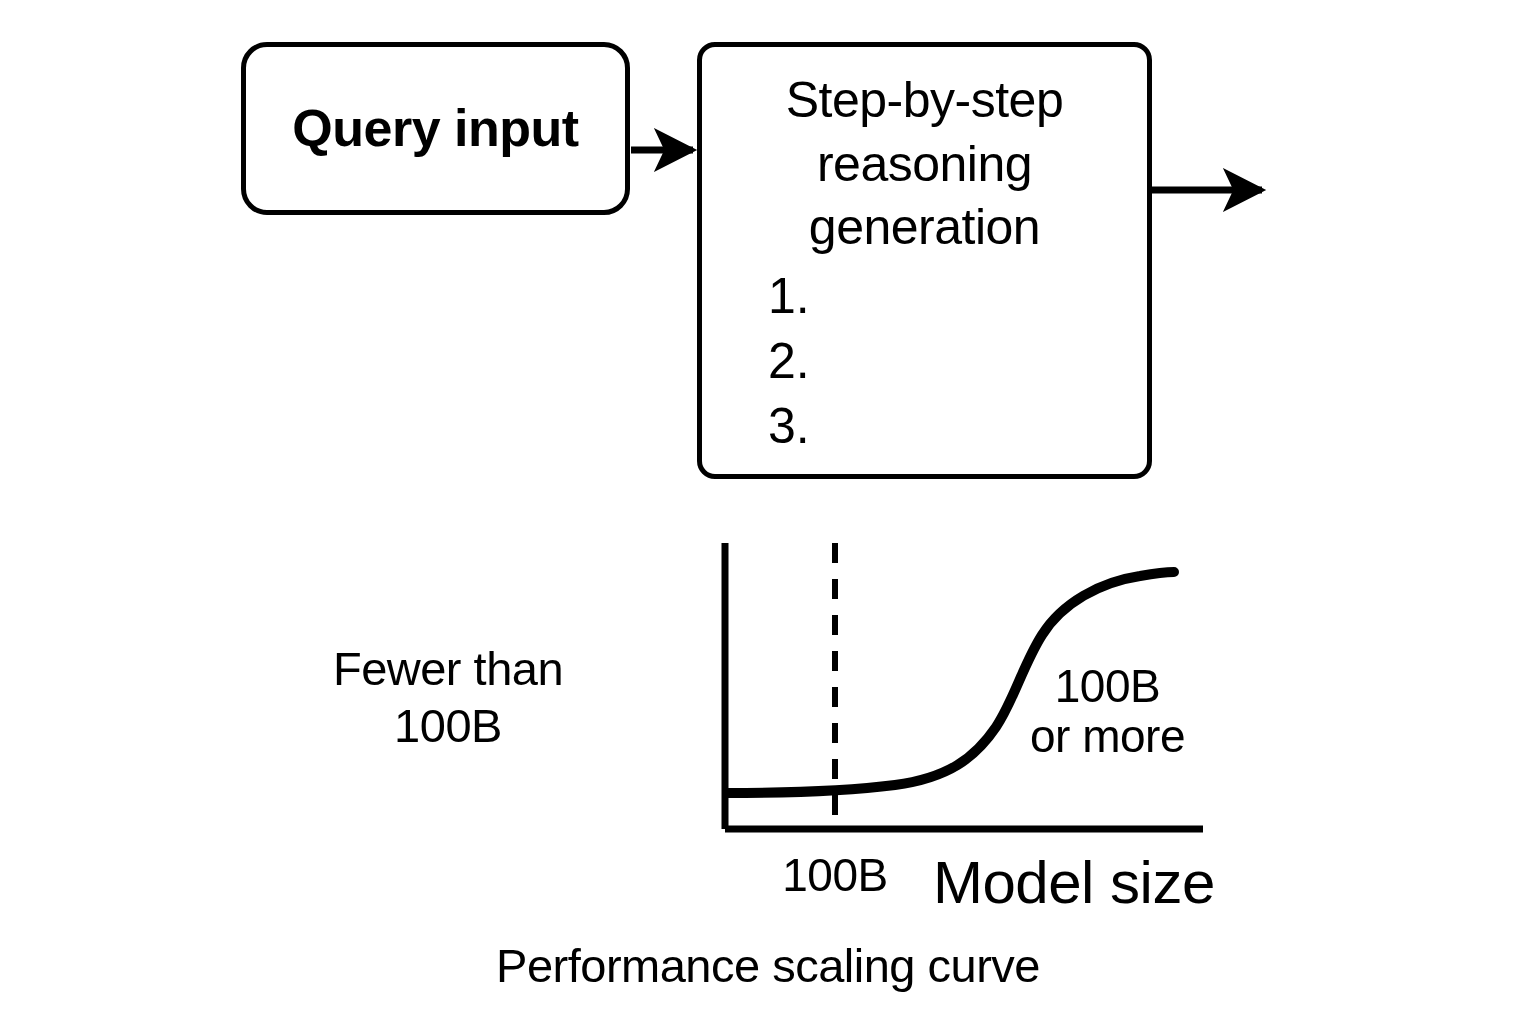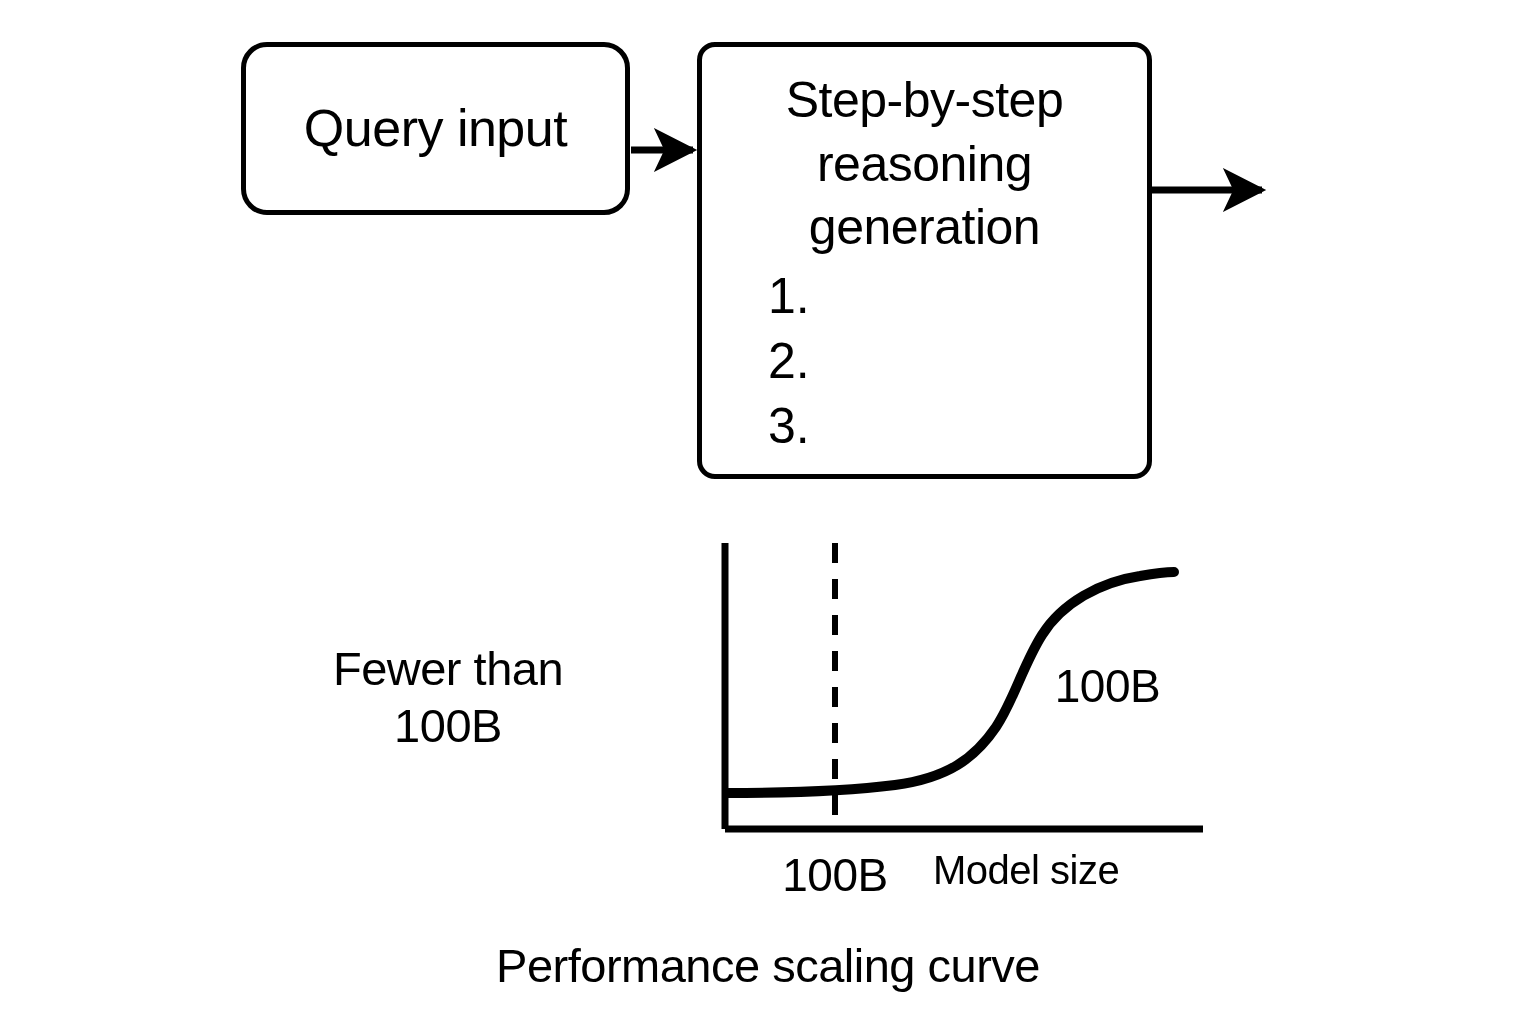--- a/index.html
+++ b/index.html
@@ -41,20 +41,21 @@
     display: flex;
     align-items: center;
     justify-content: center;
   }
 
   #query-box .box-title {
     font-size: 52px;
     line-height: 1.1;
     letter-spacing: -0.5px;
     white-space: nowrap;
+    font-weight: bold;
   }
 
   #reasoning-box {
     left: 697px;
     top: 42px;
     width: 455px;
     height: 437px;
     border-radius: 18px;
     padding: 22px 26px 16px 26px;
   }
@@ -128,21 +129,21 @@
     width: 180px;
     text-align: center;
     font-size: 46px;
     letter-spacing: -0.5px;
   }
 
   #xaxis-label {
     position: absolute;
     left: 933px;
     top: 848px;
-    font-size: 40px;
+    font-size: 60px;
     letter-spacing: -0.5px;
     white-space: nowrap;
   }
 
   #left-note {
     position: absolute;
     left: 288px;
     top: 612px;
     width: 320px;
     text-align: center;
@@ -206,20 +207,21 @@
                C 258,258 285,238 306,207
                C 324,180 333,145 352,115
                C 372,83 410,62 450,56
                C 467,53 478,52 484,52" fill="none" stroke="#000000" stroke-width="10" stroke-linecap="round" stroke-linejoin="round"></path>
     </svg>
 
   </div>
 
   <div class="chart-annot" id="curve-label-upper">
     <div>100B</div>
+    <div>or more</div>
   </div>
 
   <div id="tick-label-100b">100B</div>
 
   <div id="xaxis-label">Model size</div>
 
   <div id="left-note">
     <div>Fewer than</div>
     <div>100B</div>
   </div>

